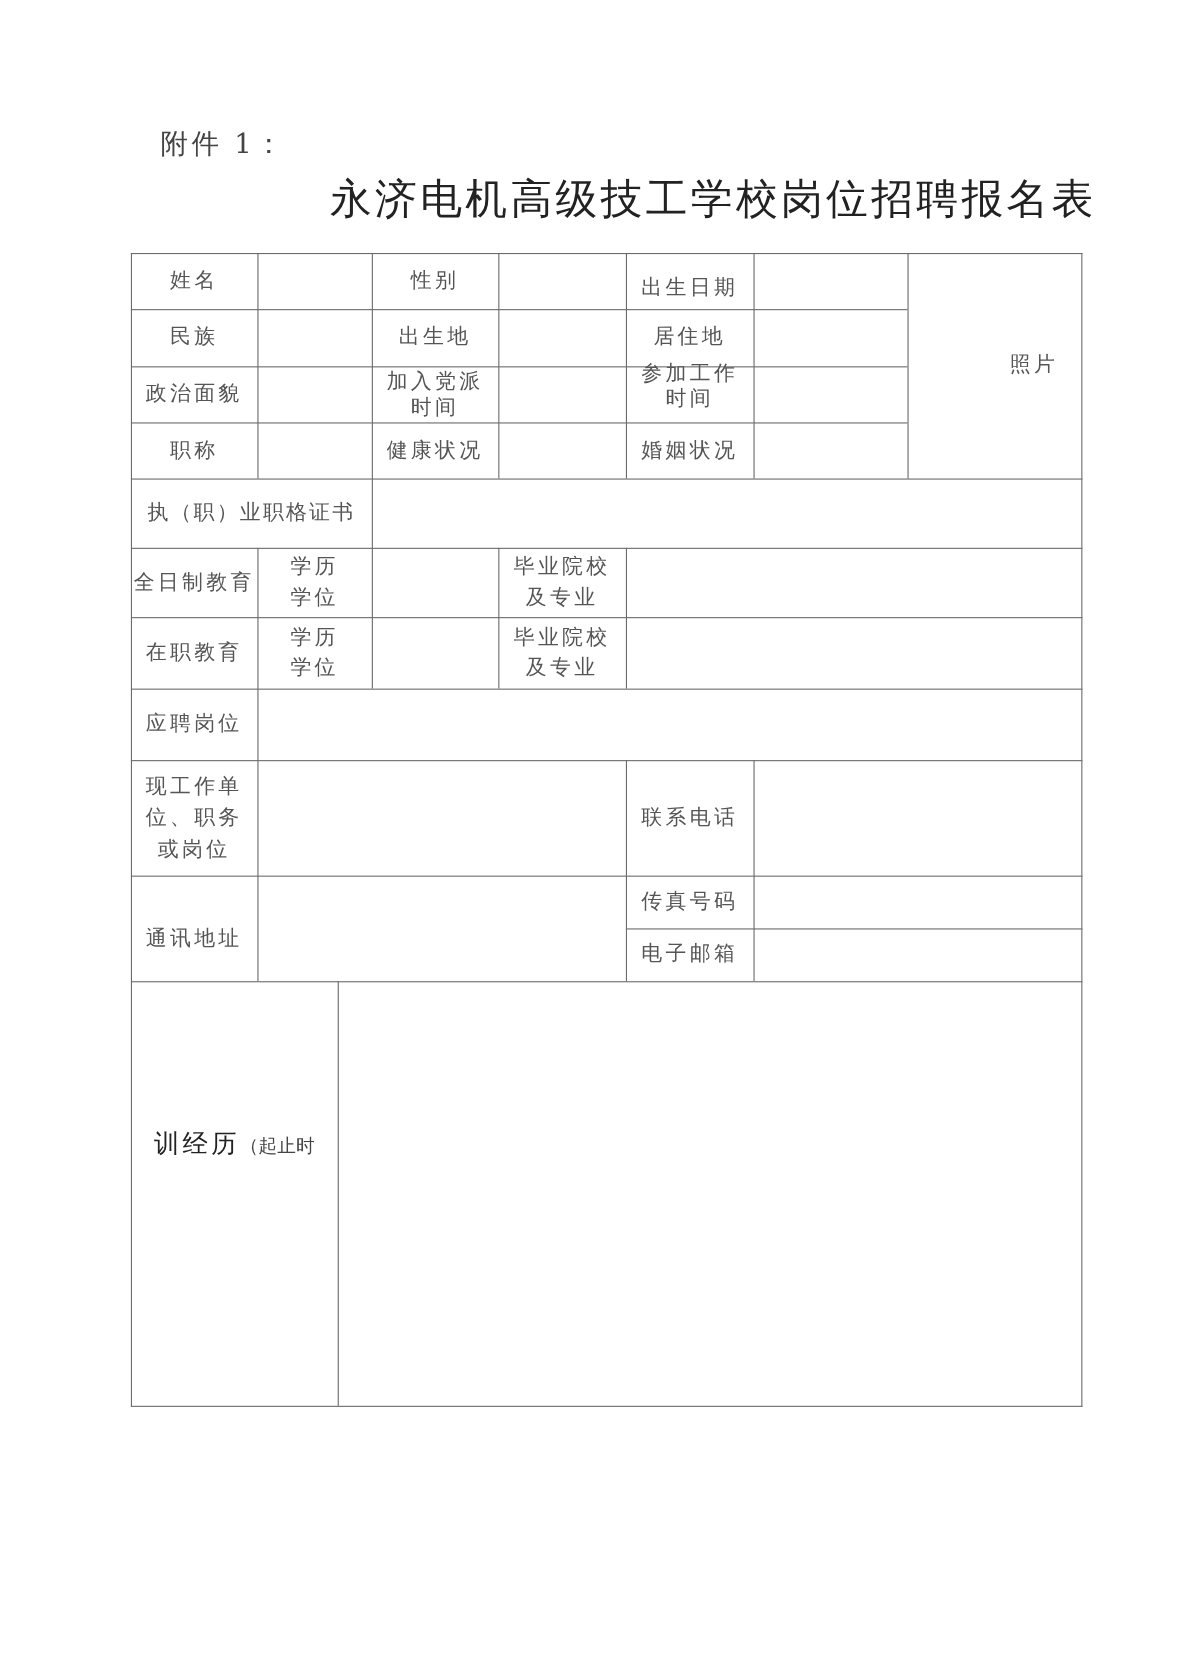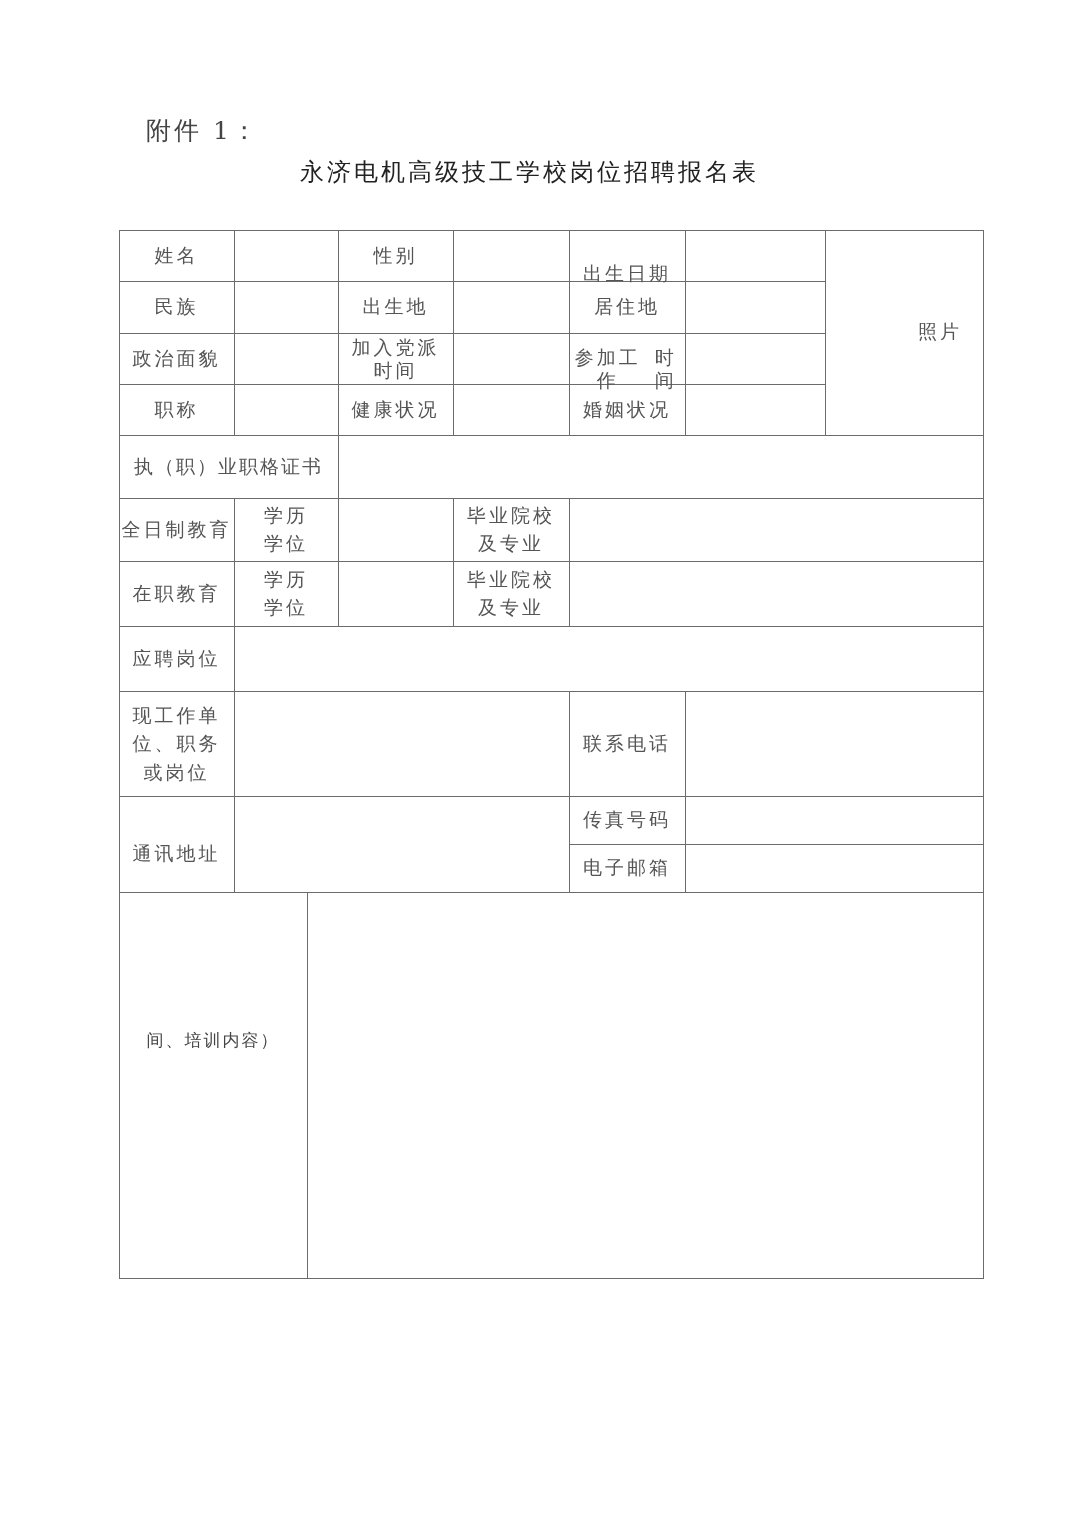--- a/index.html
+++ b/index.html
@@ -1,19 +1,19 @@
 <!DOCTYPE html>
 <html><head>
 <meta charset="utf-8">
 <style>
   html, body { margin: 0; padding: 0; background: #ffffff; }
   body { width: 1080px; height: 1527px; position: relative; overflow: hidden;
          font-family: "DejaVu Serif", "Liberation Serif", serif; color: #333; }
   .attach { position: absolute; left: 146px; top: 114px; font-size: 25px; color: #444; letter-spacing: 3px; }
-  .title { position: absolute; left: 300px; top: 156px; font-size: 24px; color: #222; letter-spacing: 3px; white-space: nowrap; }
+  .title { position: absolute; left: 300px; top: 156px; font-size: 38px; color: #222; letter-spacing: 3px; white-space: nowrap; }
   .cell { position: absolute; box-sizing: border-box; display: flex; align-items: center; justify-content: center;
           text-align: center; font-size: 19px; color: #555; letter-spacing: 3px; line-height: 1.35; }
   .line { position: absolute; background: #6b6b6b; }
   .h { height: 1px; }
   .v { width: 1px; }
   .input { cursor: text; }
   .bold { font-size: 23px; color: #222; letter-spacing: 3px; }
   .small { font-size: 17px; color: #444; }
   .exp-label { position: absolute; left: 119px; top: 1020px; width: 188px; text-align: center; }
   .exp-label div { white-space: nowrap; }
@@ -52,41 +52,41 @@
   <div class="line v" style="left:569px;top:691px;height:201px;"></div>
   <div class="line v" style="left:685px;top:230px;height:205px;"></div>
   <div class="line v" style="left:685px;top:691px;height:201px;"></div>
   <div class="line v" style="left:825px;top:230px;height:205px;"></div>
   <div class="line v" style="left:307px;top:892px;height:386px;"></div>
 
   <div class="cell" style="left:119px;top:230px;width:115px;height:51px;">姓名</div>
   <div class="cell input" style="left:234px;top:230px;width:104px;height:51px;"></div>
   <div class="cell" style="left:338px;top:230px;width:115px;height:51px;">性别</div>
   <div class="cell input" style="left:453px;top:230px;width:116px;height:51px;"></div>
-  <div class="cell" style="left:569px;top:248px;width:116px;height:51px;">出生日期</div>
+  <div class="cell" style="left:569px;top:236px;width:116px;height:51px;">出生日期</div>
   <div class="cell input" style="left:685px;top:230px;width:140px;height:51px;"></div>
   <div class="cell input" style="left:825px;top:230px;width:158px;height:205px;margin-left:36px;">
     <span style="margin-bottom:2px;">照片</span>
   </div>
 
   <div class="cell" style="left:119px;top:281px;width:115px;height:52px;">民族</div>
   <div class="cell input" style="left:234px;top:281px;width:104px;height:52px;"></div>
   <div class="cell" style="left:338px;top:281px;width:115px;height:52px;">出生地</div>
   <div class="cell input" style="left:453px;top:281px;width:116px;height:52px;"></div>
   <div class="cell" style="left:569px;top:281px;width:116px;height:52px;">居住地</div>
   <div class="cell input" style="left:685px;top:281px;width:140px;height:52px;"></div>
 
   <div class="cell" style="left:119px;top:333px;width:115px;height:51px;">政治面貌</div>
   <div class="cell input" style="left:234px;top:333px;width:104px;height:51px;"></div>
   <div class="cell" style="left:338px;top:333px;width:115px;height:51px;flex-direction:column;line-height:1.2;">
     <div>加入党派</div>
     <div>时间</div>
   </div>
   <div class="cell input" style="left:453px;top:333px;width:116px;height:51px;"></div>
-  <div class="cell" style="left:569px;top:343px;width:116px;height:51px;flex-direction:row;line-height:1.2;">
+  <div class="cell" style="left:569px;top:325px;width:116px;height:51px;flex-direction:column;line-height:1.2;">
     <div>参加工作</div>
     <div>时间</div>
   </div>
   <div class="cell input" style="left:685px;top:333px;width:140px;height:51px;"></div>
 
   <div class="cell" style="left:119px;top:384px;width:115px;height:51px;">职称</div>
   <div class="cell input" style="left:234px;top:384px;width:104px;height:51px;"></div>
   <div class="cell" style="left:338px;top:384px;width:115px;height:51px;">健康状况</div>
   <div class="cell input" style="left:453px;top:384px;width:116px;height:51px;"></div>
   <div class="cell" style="left:569px;top:384px;width:116px;height:51px;">婚姻状况</div>
@@ -135,16 +135,18 @@
   <div class="cell input" style="left:685px;top:691px;width:298px;height:105px;"></div>
 
   <div class="cell" style="left:119px;top:796px;width:115px;height:96px;margin-top:10px;">通讯地址</div>
   <div class="cell input" style="left:234px;top:796px;width:335px;height:96px;"></div>
   <div class="cell" style="left:569px;top:796px;width:116px;height:48px;">传真号码</div>
   <div class="cell input" style="left:685px;top:796px;width:298px;height:48px;"></div>
   <div class="cell" style="left:569px;top:844px;width:116px;height:48px;">电子邮箱</div>
   <div class="cell input" style="left:685px;top:844px;width:298px;height:48px;"></div>
 
   <div class="exp-label">
-    <div class="small" style="height:40px;line-height:40px;letter-spacing:2px;">间、培训内容）</div>
+    <div style="height:55px;line-height:40px;">
+      <span class="bold">训经历</span><span class="small">（起止时</span>
+    </div>
   </div>
   <div class="cell input" style="left:307px;top:892px;width:676px;height:386px;"></div>
 </div>
 
 </body></html>

